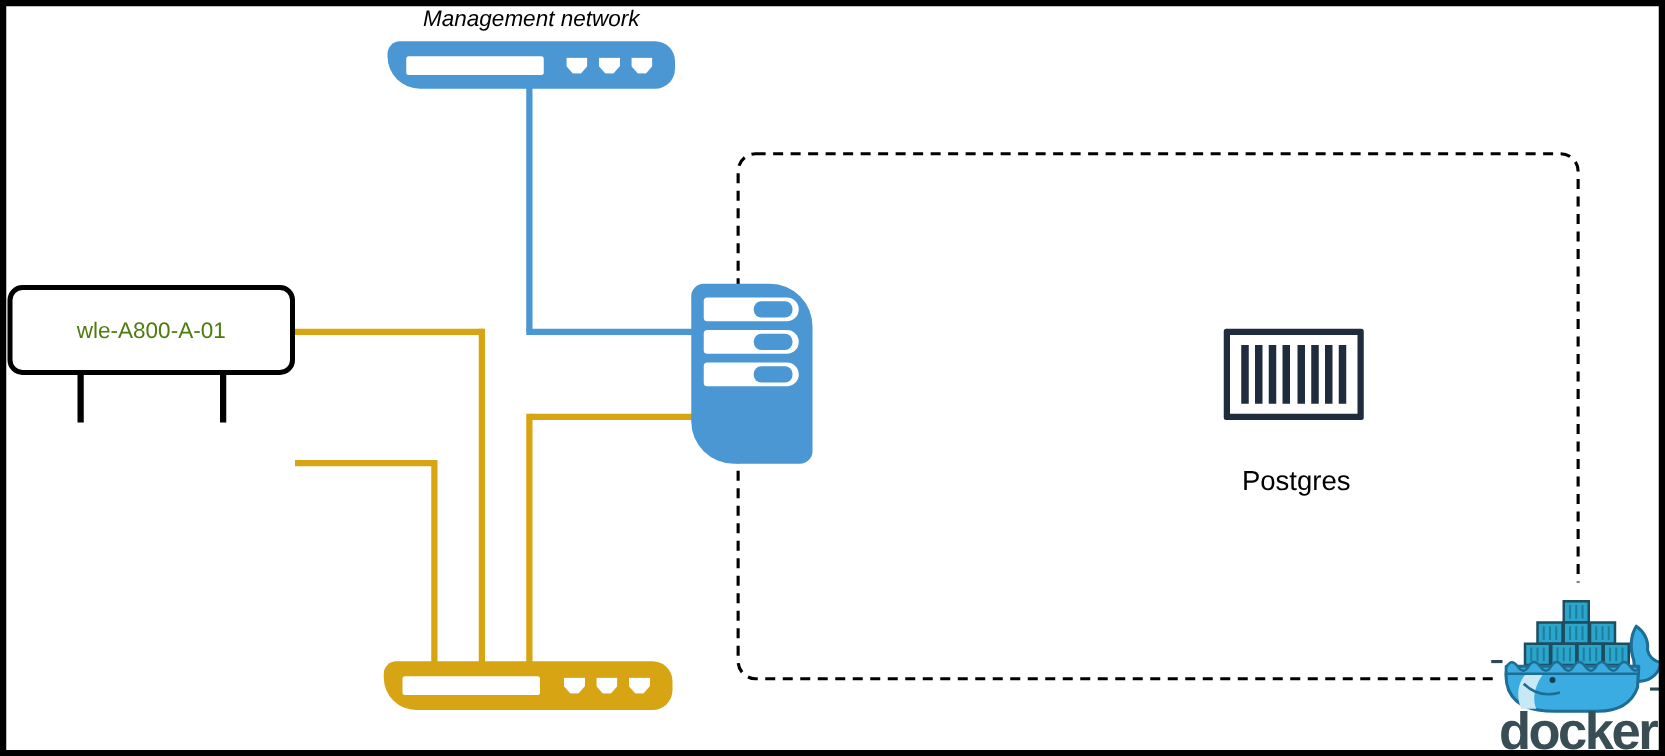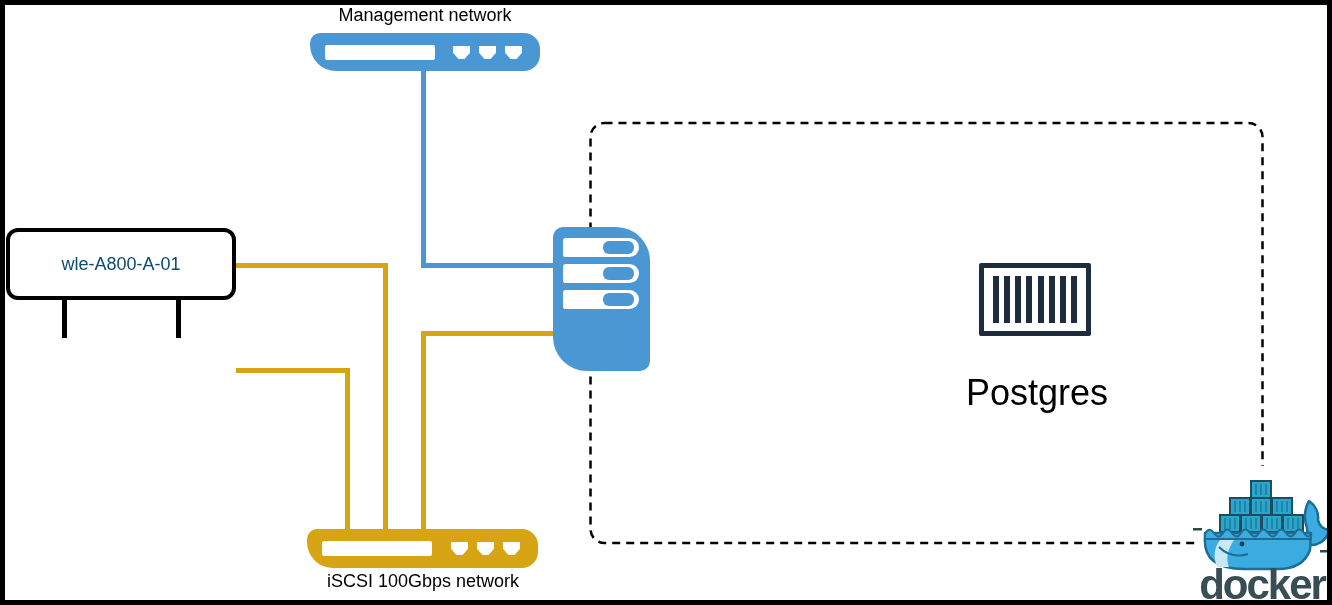--- a/index.html
+++ b/index.html
@@ -15,21 +15,21 @@
   .layer-dashed { position:absolute; left:0; top:0; z-index:1; }
   .line { position:absolute; z-index:2; }
   .line.blue   { background:#4B97D4; }
   .line.orange { background:#D7A413; }
   .line.black  { background:#000000; }
 
   .host-box {
     position:absolute; left:6px; width:230px; height:72px;
     background:#ffffff; border:4px solid #000000; border-radius:12px;
     display:flex; align-items:center; justify-content:center;
-    font-size:18px; color:#0c4a6e; z-index:3; box-sizing:border-box;
+    font-size:18px; color:#4d7c0f; z-index:3; box-sizing:border-box;
   }
   .switch {
     position:absolute; z-index:3; box-sizing:border-box;
     border-radius:10px 16px 16px 26px;
   }
   .switch.blue { background:#4B97D4; }
   .switch.gold { background:#D7A413; }
   .switch .display {
     position:absolute; left:15px; top:12px; width:110px; height:15px;
     background:#ffffff; border-radius:2px;
@@ -59,21 +59,21 @@
   }
   .container-icon {
     position:absolute; left:979px; top:263px; width:112px; height:73px;
     background:#ffffff; border:5px solid #1F2C3D; box-sizing:border-box;
     display:flex; justify-content:space-between; align-items:center;
     padding:0 9px; z-index:3; border-radius:2px;
   }
   .container-icon .bar { width:6px; height:47px; background:#1F2C3D; }
   .postgres-label {
     position:absolute; left:937px; top:372px; width:200px;
-    text-align:center; font-size:36px; color:#000000; z-index:3;
+    text-align:center; font-size:22px; color:#000000; z-index:3;
   }
   .docker-logo { position:absolute; left:1192px; top:462px; z-index:4; }
 </style>
 </head>
 <body>
 
 <div class="canvas">
 
   <svg class="layer-dashed" width="1332" height="605">
     <rect x="590.5" y="123" width="672" height="420" rx="14" fill="none" stroke="#000000" stroke-width="2.5" stroke-dasharray="8 6"></rect>
@@ -85,39 +85,38 @@
   <div class="line orange" style="left:236px; top:263px; width:151px; height:4.5px;"></div>
   <div class="line orange" style="left:383px; top:263px; width:4.5px; height:268px;"></div>
   <div class="line orange" style="left:236px; top:368px; width:113px; height:4.5px;"></div>
   <div class="line orange" style="left:345px; top:368px; width:4.5px; height:163px;"></div>
   <div class="line orange" style="left:424px; top:331px; width:134px; height:4.5px;"></div>
   <div class="line orange" style="left:421px; top:331px; width:4.5px; height:200px;"></div>
 
   <div class="line black" style="left:62px;  top:297px; width:4.5px; height:41px;"></div>
   <div class="line black" style="left:176px; top:297px; width:4.5px; height:41px;"></div>
 
-  <div class="net-label" style="left:270px; top:5px;">Management network</div>
+  <div class="net-label" style="left:270px; top:5px;font-style:italic;">Management network</div>
   <div class="switch blue" style="left:310px; top:33px; width:230px; height:38px;">
     <div class="display"></div>
     <div class="ports">
       <div class="port"></div>
       <div class="port"></div>
       <div class="port"></div>
     </div>
   </div>
 
   <div class="switch gold" style="left:307px; top:529px; width:231px; height:39px;">
     <div class="display"></div>
     <div class="ports">
       <div class="port"></div>
       <div class="port"></div>
       <div class="port"></div>
     </div>
   </div>
-  <div class="net-label" style="left:268px; top:571px;">iSCSI 100Gbps network</div>
 
   <div class="host-box" style="top:228px;">
     <span>wle-A800-A-01</span>
   </div>
 
   <div class="server">
     <div class="bay" style="top:11px;">
         <div class="drive"></div>
       </div>
     <div class="bay" style="top:37px;">

